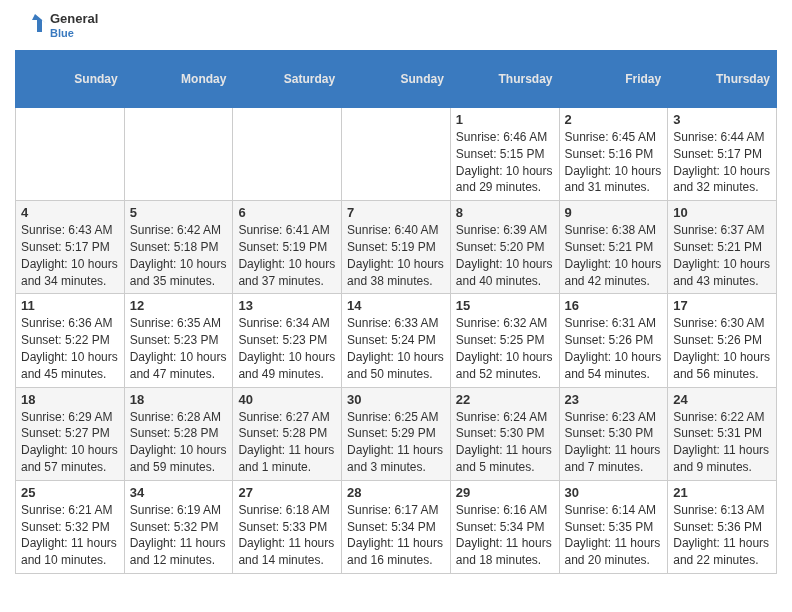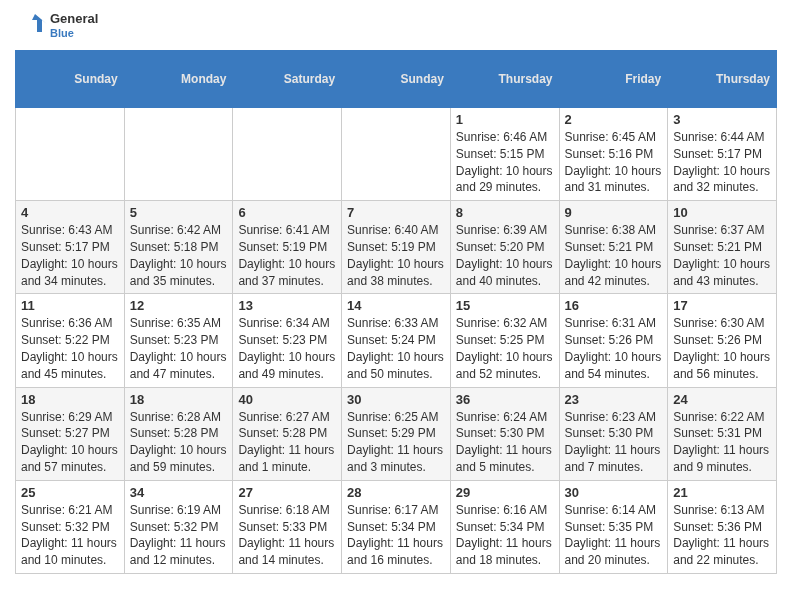--- a/index.html
+++ b/index.html
@@ -198,21 +198,21 @@
         </td>
         <td>
           <span class="day-number">40</span>
           <div class="day-detail">Sunrise: 6:27 AM<br>Sunset: 5:28 PM<br>Daylight: 11 hours and 1 minute.</div>
         </td>
         <td>
           <span class="day-number">30</span>
           <div class="day-detail">Sunrise: 6:25 AM<br>Sunset: 5:29 PM<br>Daylight: 11 hours and 3 minutes.</div>
         </td>
         <td>
-          <span class="day-number">36</span>
+          <span class="day-number">22</span>
           <div class="day-detail">Sunrise: 6:24 AM<br>Sunset: 5:30 PM<br>Daylight: 11 hours and 5 minutes.</div>
         </td>
         <td>
           <span class="day-number">23</span>
           <div class="day-detail">Sunrise: 6:23 AM<br>Sunset: 5:30 PM<br>Daylight: 11 hours and 7 minutes.</div>
         </td>
         <td>
           <span class="day-number">24</span>
           <div class="day-detail">Sunrise: 6:22 AM<br>Sunset: 5:31 PM<br>Daylight: 11 hours and 9 minutes.</div>
         </td>

